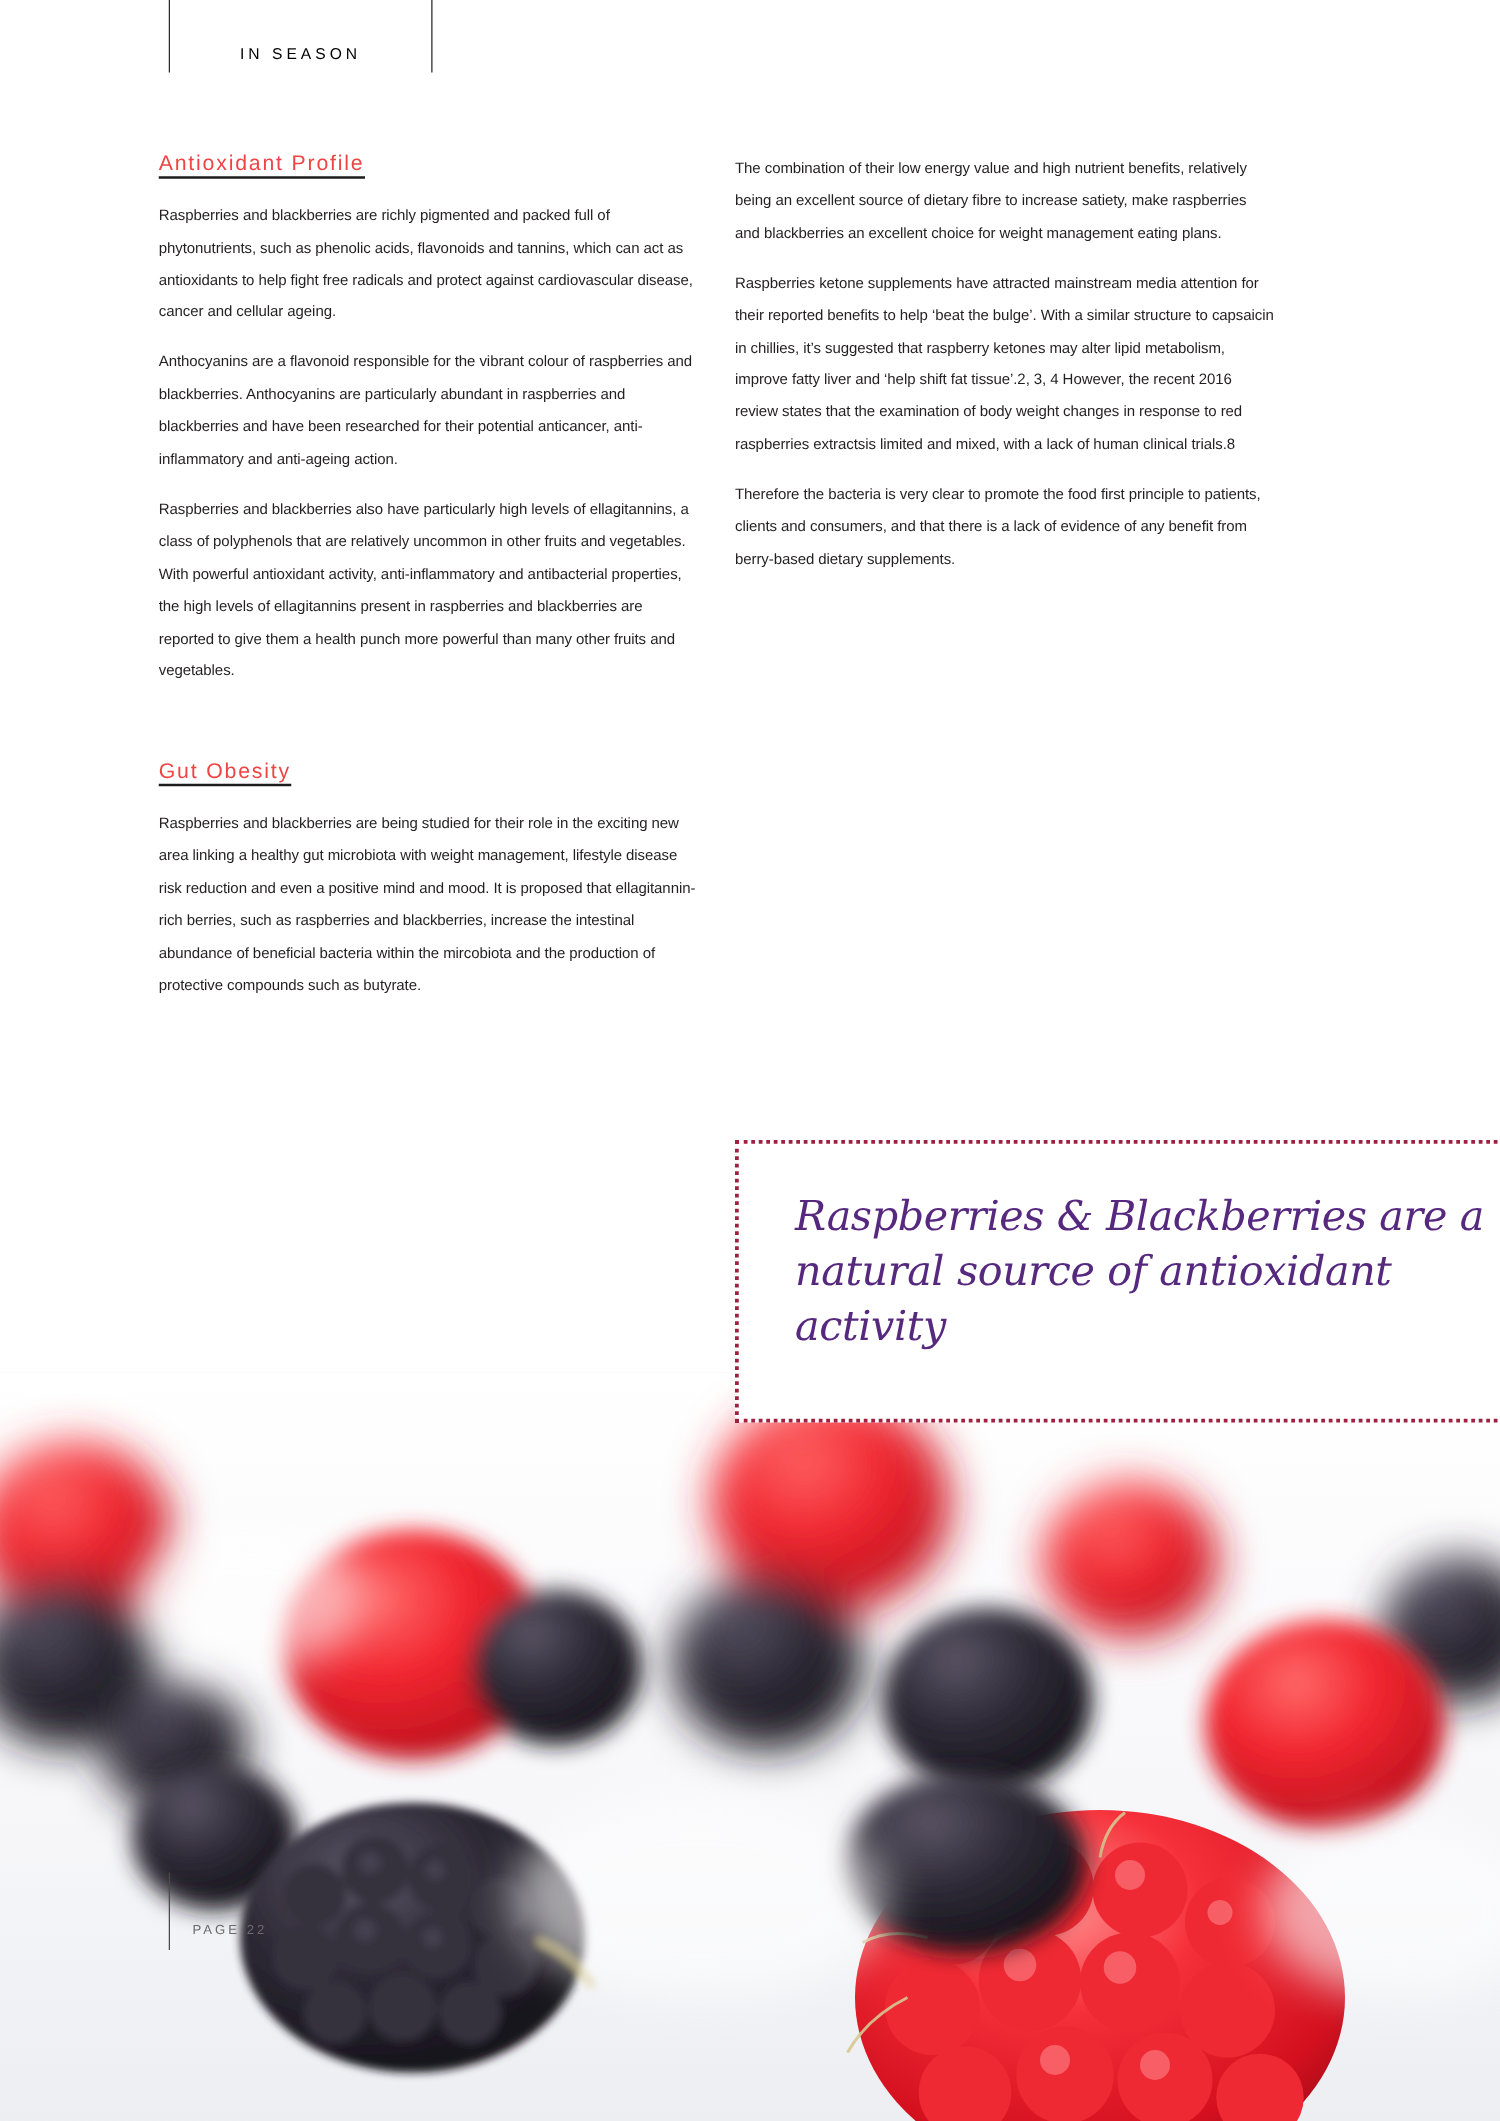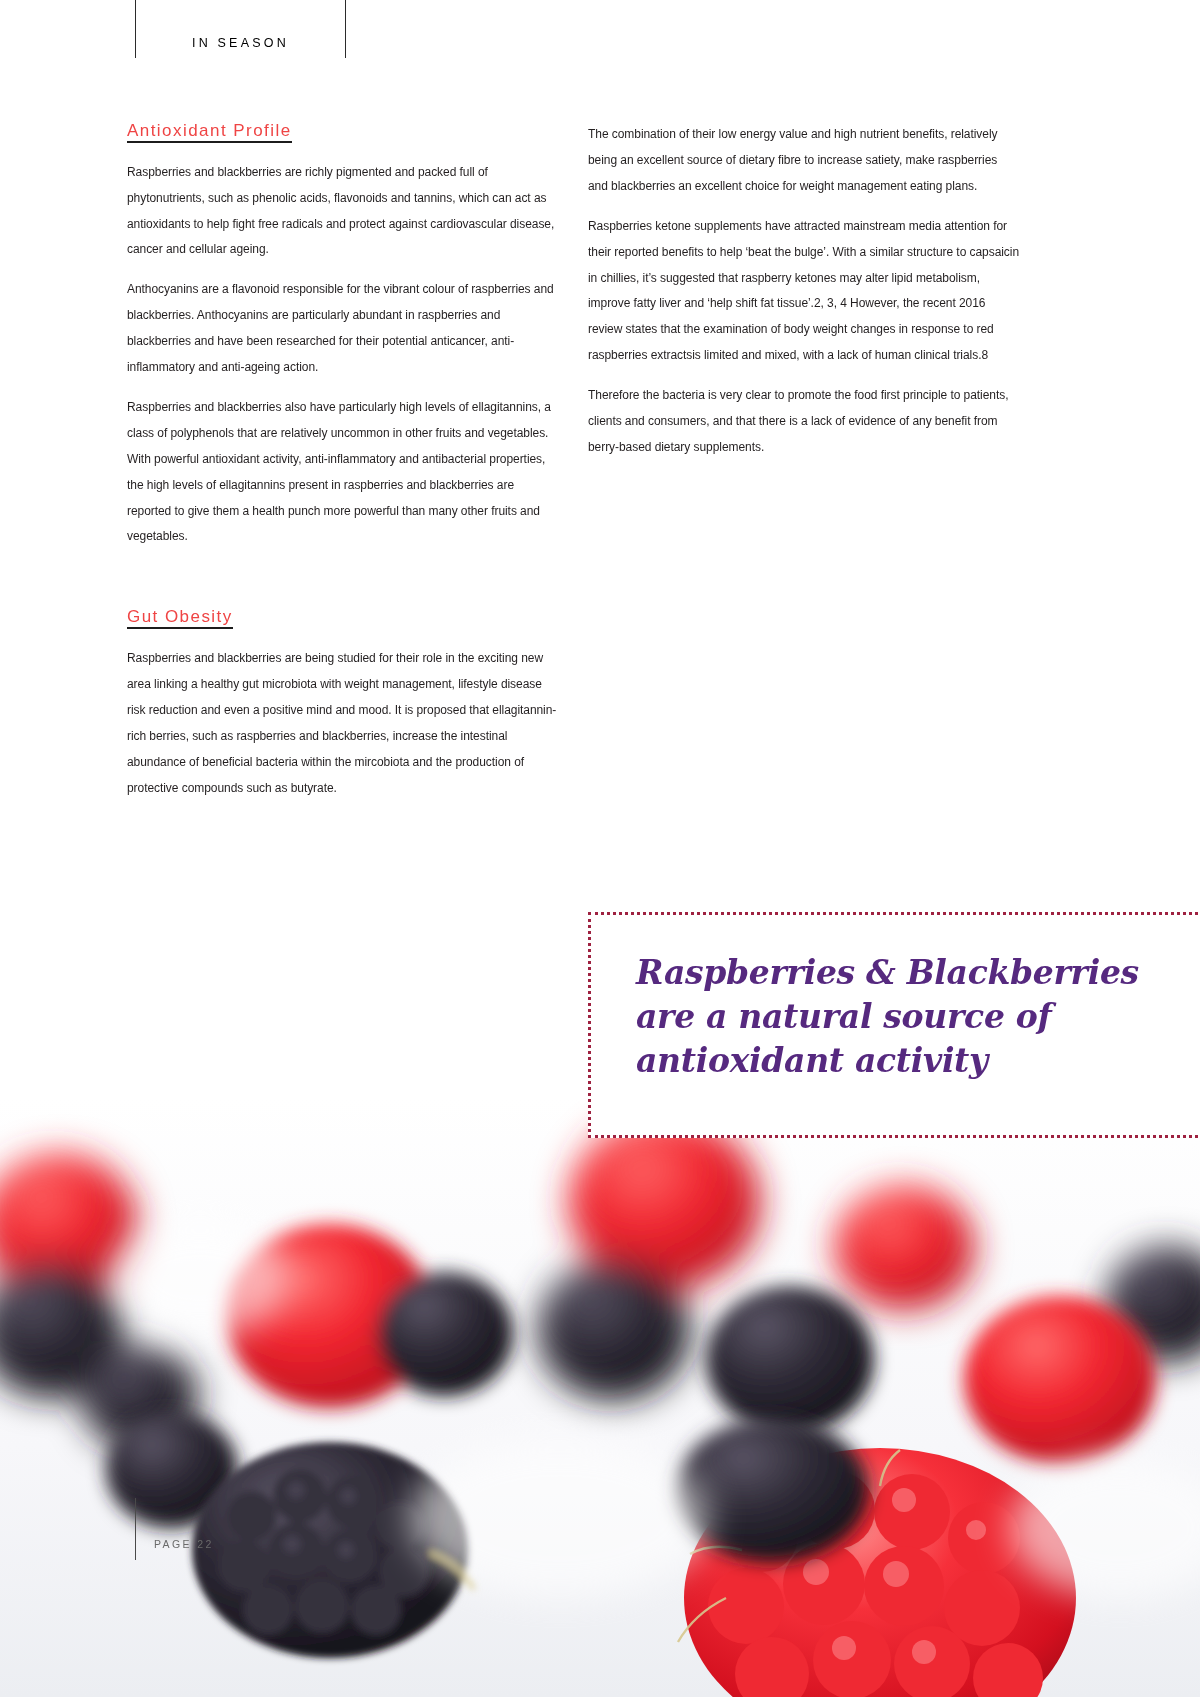--- a/index.html
+++ b/index.html
@@ -79,21 +79,21 @@
     background: #ffffff;
     z-index: 5;
   }
   .pullquote-text {
     position: absolute;
     left: 45px;
     top: 36px;
     width: 560px;
     font-family: "DejaVu Serif", "Liberation Serif", serif;
     font-style: italic;
-    font-weight: bold;
+    font-weight: normal;
     font-size: 33px;
     line-height: 44px;
     color: #56297f;
     letter-spacing: -0.3px;
   }
 
   
   .photo {
     position: absolute;
     left: 0;

